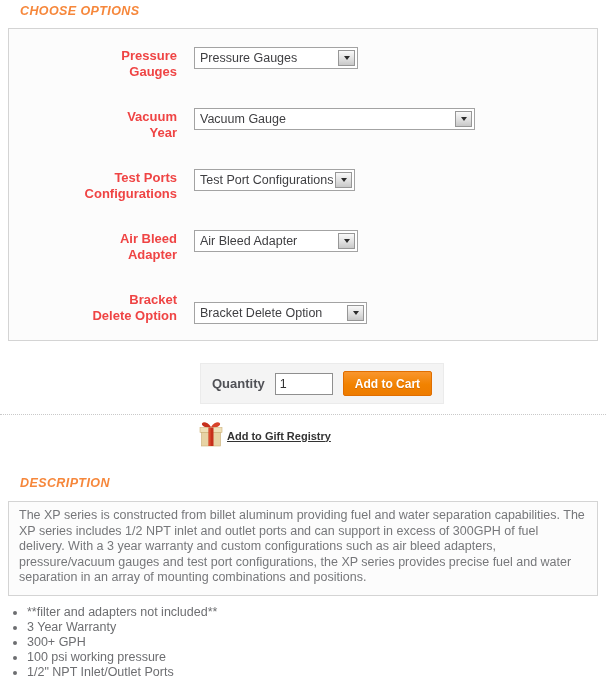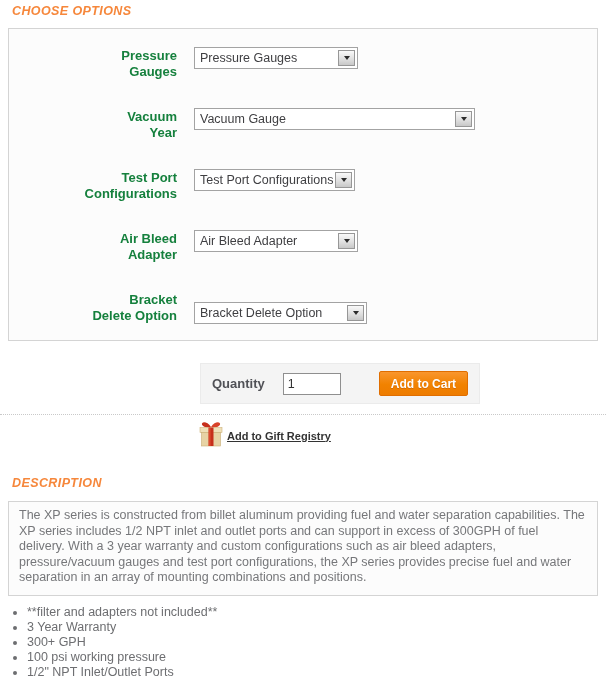--- a/index.html
+++ b/index.html
@@ -6,35 +6,35 @@
   html,body { background:#ffffff; }
   body {
     width:606px; height:677px;
     font-family:"Liberation Sans", sans-serif;
     color:#55565c;
     overflow:hidden;
   }
   .section-title {
     font-size:12.5px; font-weight:bold; font-style:italic;
     letter-spacing:0.4px; color:#f6873b;
-    margin:4px 0 0 12px;
+    margin:4px 0 0 20px;
   }
   
   .options-box {
     margin:10px 8px 0 8px;
     border:1px solid #d4d4d4;
     background:#fcfcfc;
     padding:18px 0 16px 0;
   }
   .option-row { display:flex; align-items:flex-start; margin-bottom:28px; }
   .option-row:last-child { margin-bottom:0;align-items:flex-end; }
   .option-label {
     width:185px; padding-right:17px; padding-top:1px;
     text-align:right; font-size:13px; font-weight:bold;
-    line-height:16px; color:#15803d; white-space:pre-line;
+    line-height:16px; color:#ef4444; white-space:pre-line;
   }
   .select {
     height:22px; border:1px solid #a3a3a3; background:#ffffff;
     display:flex; align-items:center; cursor:default;
   }
   .select-value {
     flex:1; font-size:12.5px; color:#3f3f42; padding-left:5px;
     white-space:nowrap; overflow:hidden;
   }
   .select-btn {
@@ -45,38 +45,37 @@
   }
   .select-btn .tri {
     width:0; height:0;
     border-left:3.5px solid transparent;
     border-right:3.5px solid transparent;
     border-top:4px solid #2b2b2b;
   }
   
   .qty-box {
     margin:22px 0 0 200px;
-    display:inline-flex; align-items:center; gap:18px;
+    display:inline-flex; align-items:center; gap:10px;
     background:#f4f4f4; border:1px solid #ebebeb;
     padding:7px 11px;
   }
   .qty-label { font-size:13px; font-weight:bold; color:#505156; }
   .qty-input {
     width:58px; height:22px; border:1px solid #8f8f8f;
     font-family:"Liberation Sans", sans-serif;
     font-size:12.5px; color:#333; padding:1px 4px; background:#fff;
   }
   .add-to-cart {
     height:25px; padding:0 11px;
     border:1px solid #e06e00; border-radius:2px;
     background:linear-gradient(180deg,#f9962e 0%,#f18200 55%,#ee7c00 100%);
     color:#ffffff; font-family:"Liberation Sans", sans-serif;
     font-size:12px; font-weight:bold; cursor:pointer;
     text-shadow:0 1px 0 rgba(160,70,0,0.35);
-    margin-left:20px;
   }
   
   .dotted-sep { margin-top:10px; border-top:1px dotted #c9c9c9; height:0; }
   .gift-row {
     margin:4px 0 0 198px;
     display:flex; align-items:center; gap:3px;
   }
   .gift-link {
     font-size:11px; font-weight:bold; color:#333333;
     text-decoration:underline; cursor:pointer;
@@ -120,21 +119,21 @@
 Year</div>
     <div class="select" style="width:281px">
       <span class="select-value">Vacuum Gauge</span>
       <span class="select-btn">
           <span class="tri"></span>
         </span>
     </div>
   </div>
 
   <div class="option-row">
-    <div class="option-label">Test Port
+    <div class="option-label">Test Ports
 Configurations</div>
     <div class="select" style="width:161px">
       <span class="select-value">Test Port Configurations</span>
       <span class="select-btn">
           <span class="tri"></span>
         </span>
     </div>
   </div>
 
   <div class="option-row">

